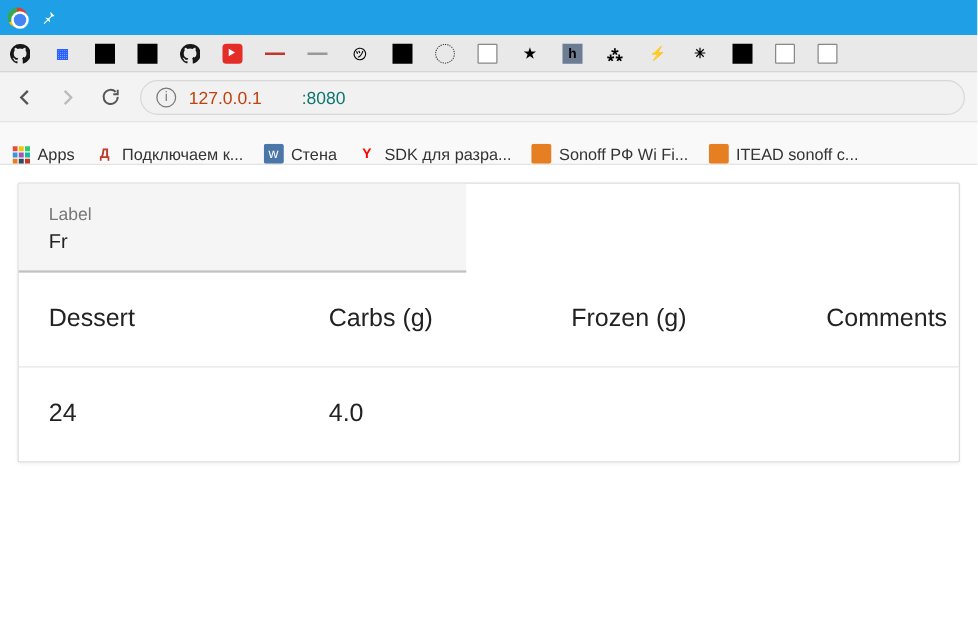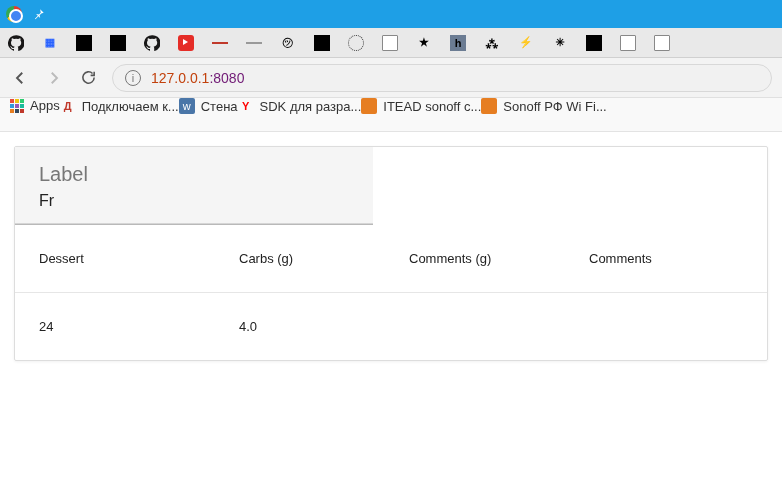--- a/index.html
+++ b/index.html
@@ -25,44 +25,44 @@
   .fav-page { border:1px solid #888; border-radius:1px; background:#fff;}
   .fav-cat { color:#555; font-size:14px;}
 
   
   .toolbar { height: 40px; background: #f3f3f3; display:flex; align-items:center; padding: 0 10px; gap: 14px; border-bottom:1px solid #e0e0e0;}
   .navbtn { width:20px; height:20px; display:flex; align-items:center; justify-content:center; color:#777; cursor:pointer; }
   .navbtn.disabled { color:#bbb; cursor:default;}
   .omnibox { flex:1; height:28px; background:#f1f1f1; border:1px solid #d8d8d8; border-radius:14px; display:flex; align-items:center; padding: 0 12px; font-size:14px; color:#333; }
   .omnibox .info { width:16px;height:16px;border:1.5px solid #777;border-radius:50%;display:flex;align-items:center;justify-content:center;font-size:11px;color:#777;margin-right:10px;}
   .omnibox .host { color:#c2410c; }
-  .omnibox .port { color:#701a75; }
+  .omnibox .port { color:#0f766e;margin-left:32px; }
 
   
-  .bmbar { height:34px; background:#f9f9f9; border-bottom:1px solid #e3e3e3; display:flex; align-items:flex-start; padding: 0 10px; gap:0; font-size:13px;}
+  .bmbar { height:34px; background:#f9f9f9; border-bottom:1px solid #e3e3e3; display:flex; align-items:flex-end; padding: 0 10px; gap:16px; font-size:13px;}
   .bm { display:flex; align-items:center; gap:6px; color:#333; cursor:pointer; max-width:150px; white-space:nowrap; overflow:hidden; text-overflow:ellipsis;}
   .bm .ico { width:16px;height:16px;display:flex;align-items:center;justify-content:center;font-size:11px;}
   .apps-ico { display:grid; grid-template-columns:repeat(3,4px); grid-template-rows:repeat(3,4px); gap:1px;}
   .apps-ico span:nth-child(1){background:#e74c3c}.apps-ico span:nth-child(2){background:#f1c40f}.apps-ico span:nth-child(3){background:#2ecc71}
   .apps-ico span:nth-child(4){background:#3498db}.apps-ico span:nth-child(5){background:#9b59b6}.apps-ico span:nth-child(6){background:#1abc9c}
   .apps-ico span:nth-child(7){background:#e67e22}.apps-ico span:nth-child(8){background:#34495e}.apps-ico span:nth-child(9){background:#c0392b}
   .vk-ico{background:#4a76a8;color:#fff;border-radius:2px;}
   .ya-ico{color:#f00;font-weight:bold;}
   .itead-ico{background:#e67e22;border-radius:2px;}
   .d-ico{color:#c0392b;font-weight:bold;}
 
   
   .page { padding: 14px; }
   .card { border:1px solid #ddd; border-radius:2px; box-shadow:0 1px 3px rgba(0,0,0,0.06); }
   .filter { background:#f5f5f5; border-bottom:1px solid #cfcfcf; padding: 16px 24px 14px; width:358px; position:relative;}
   .filter::after{content:'';position:absolute;left:0;right:0;bottom:-1px;height:2px;background:linear-gradient(to right,#777 0,#777 100%);opacity:.25;}
-  .filter-label { font-size:20px; color:#777; margin-bottom:6px;}
+  .filter-label { font-size:14px; color:#777; margin-bottom:6px;}
   .filter-value { font-size:16px; color:#222;}
   .tbl { width:100%; }
-  .row { display:grid; grid-template-columns: 200px 170px 180px 1fr; padding: 26px 24px; align-items:center; font-size:13px; color:#222;}
+  .row { display:grid; grid-template-columns: 200px 170px 180px 1fr; padding: 26px 24px; align-items:center; font-size:20px; color:#222;gap:24px;}
   .row.header { border-bottom:1px solid #e6e6e6; }
 </style>
 </head>
 <body>
 
 <div class="titlebar">
   <div class="chrome"></div>
   <svg class="pin" viewBox="0 0 24 24">
       <path fill="#fff" d="M14 4l6 6-4 1-3 3 1 5-3-3-5 5-1-1 5-5-3-3 5 1 3-3z"></path>
     </svg>
@@ -148,39 +148,39 @@
   <div class="bm">
     <div class="ico vk-ico">w</div>
     <span>Стена</span>
   </div>
   <div class="bm">
     <div class="ico ya-ico">Y</div>
     <span>SDK для разра...</span>
   </div>
   <div class="bm">
     <div class="ico itead-ico"></div>
-    <span>ITEAD sonoff с...</span>
+    <span>Sonoff РФ Wi Fi...</span>
   </div>
   <div class="bm">
     <div class="ico itead-ico"></div>
-    <span>Sonoff РФ Wi Fi...</span>
+    <span>ITEAD sonoff с...</span>
   </div>
 </div>
 
 <div class="page">
   <div class="card">
     <div class="filter">
       <div class="filter-label">Label</div>
       <div class="filter-value">Fr</div>
     </div>
     <div class="tbl">
       <div class="row header">
         <div>Dessert</div>
         <div>Carbs (g)</div>
-        <div>Comments (g)</div>
+        <div>Frozen (g)</div>
         <div>Comments</div>
       </div>
       <div class="row">
         <div>24</div>
         <div>4.0</div>
       </div>
     </div>
   </div>
 </div>
 

